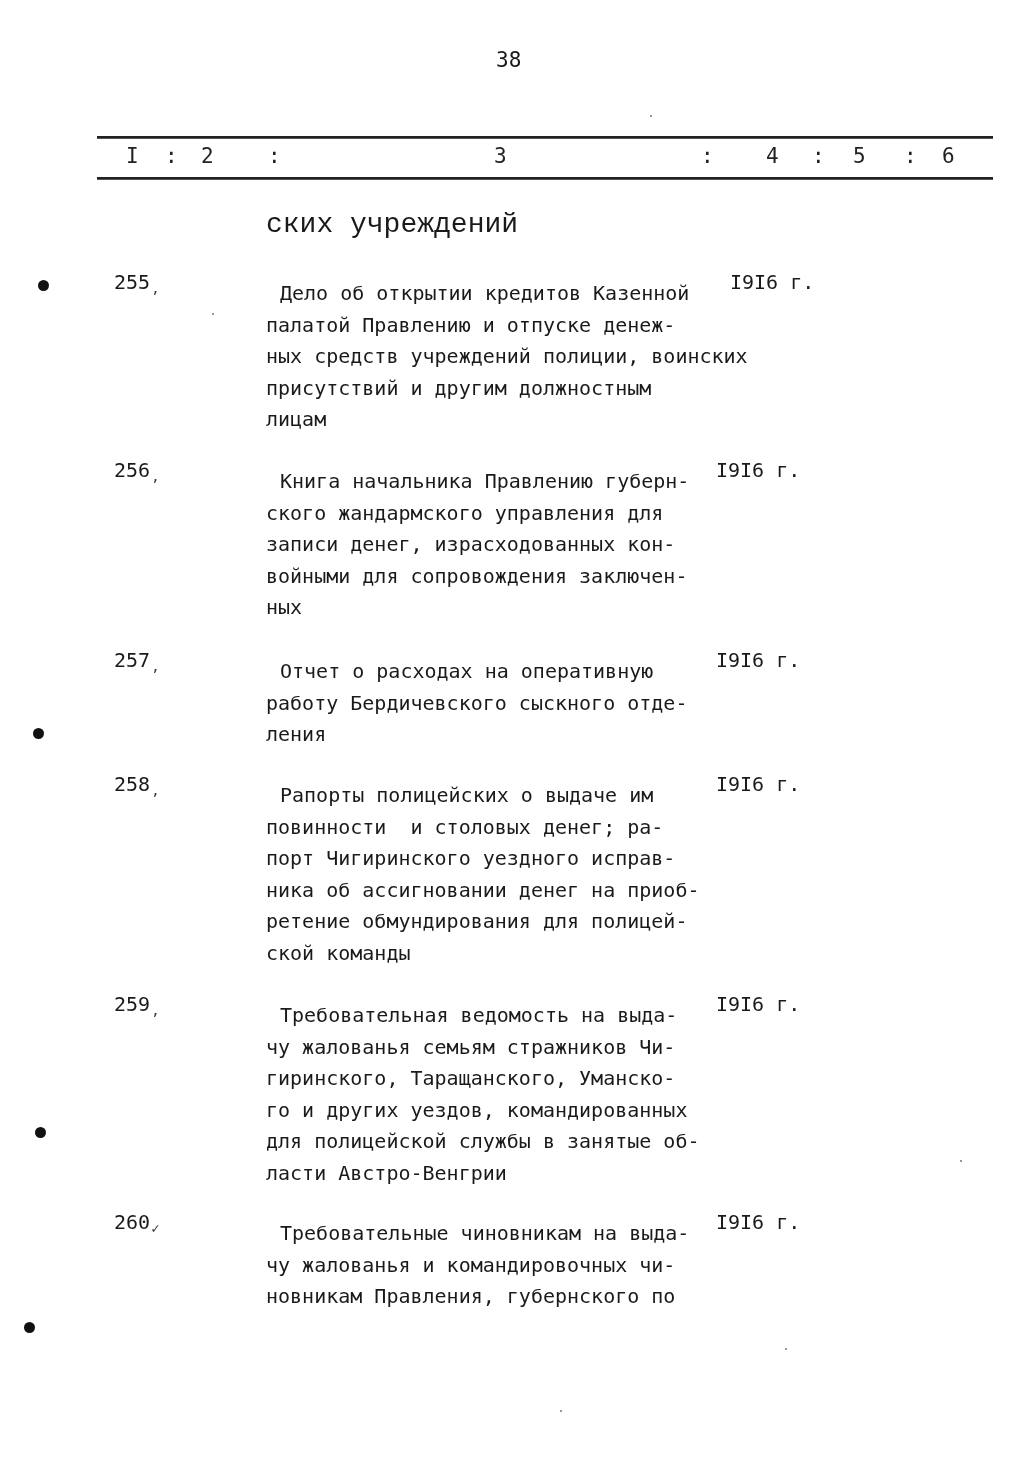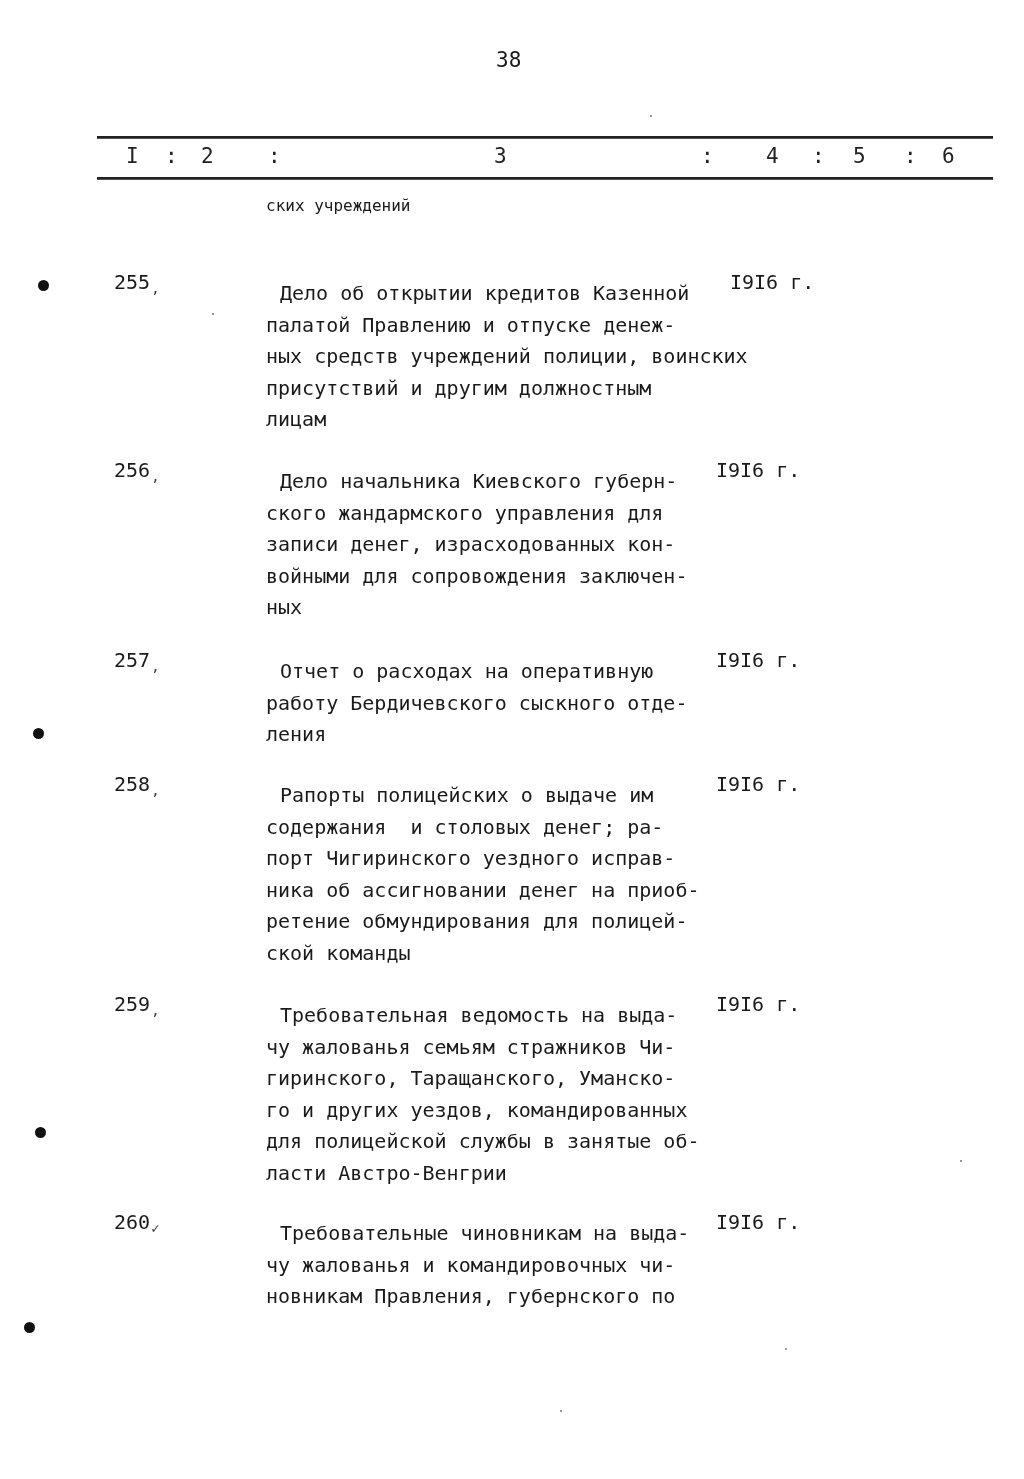--- a/index.html
+++ b/index.html
@@ -15,21 +15,21 @@
     .rule {
       position: absolute; left: 97px; width: 896px; height: 2px;
       background: #222; box-shadow: 0 1px 0 #555;
     }
     .rule.top { top: 136px; }
     .rule.bottom { top: 177px; }
     .colhead {
       position: absolute; top: 144px; font-size: 21px; color: #222;
     }
     .cont-text {
-      position: absolute; left: 266px; top: 196px; font-size: 16px;
+      position: absolute; left: 266px; top: 209px; font-size: 28px; font-family: Liberation Mono, monospace;
     }
     .entry { position: absolute; left: 0; width: 1024px; }
     .entry .num {
       position: absolute; left: 114px; font-size: 20px;
     }
     .entry .num .tick { font-size: 14px; vertical-align: -4px; margin-left: 1px; color: #333; }
     .entry .lines { position: absolute; left: 266px; top: 0; margin-top: 8px; }
     .entry .line {
       font-size: 20px; line-height: 31.5px; white-space: pre; height: 31.5px;
     }
@@ -76,21 +76,21 @@
       <div class="line">ных средств учреждений полиции, воинских</div>
       <div class="line">присутствий и другим должностным</div>
       <div class="line">лицам</div>
     </div>
     <div class="year" style="left:730px; top:0">I9I6 г.</div>
   </div>
 
   <div class="entry" style="top:458px">
     <div class="num"><span>256</span><span class="tick">,</span></div>
     <div class="lines">
-      <div class="line first">Дело начальника Киевского губерн-</div>
+      <div class="line first">Книга начальника Правлению губерн-</div>
       <div class="line">ского жандармского управления для</div>
       <div class="line">записи денег, израсходованных кон-</div>
       <div class="line">войными для сопровождения заключен-</div>
       <div class="line">ных</div>
     </div>
     <div class="year" style="left:716px; top:0">I9I6 г.</div>
   </div>
 
   <div class="entry" style="top:648px">
     <div class="num"><span>257</span><span class="tick">,</span></div>
@@ -99,21 +99,21 @@
       <div class="line">работу Бердичевского сыскного отде-</div>
       <div class="line">ления</div>
     </div>
     <div class="year" style="left:716px; top:0">I9I6 г.</div>
   </div>
 
   <div class="entry" style="top:772px">
     <div class="num"><span>258</span><span class="tick">,</span></div>
     <div class="lines">
       <div class="line first">Рапорты полицейских о выдаче им</div>
-      <div class="line">содержания  и столовых денег; ра-</div>
+      <div class="line">повинности  и столовых денег; ра-</div>
       <div class="line">порт Чигиринского уездного исправ-</div>
       <div class="line">ника об ассигновании денег на приоб-</div>
       <div class="line">ретение обмундирования для полицей-</div>
       <div class="line">ской команды</div>
     </div>
     <div class="year" style="left:716px; top:0">I9I6 г.</div>
   </div>
 
   <div class="entry" style="top:992px">
     <div class="num"><span>259</span><span class="tick">,</span></div>

